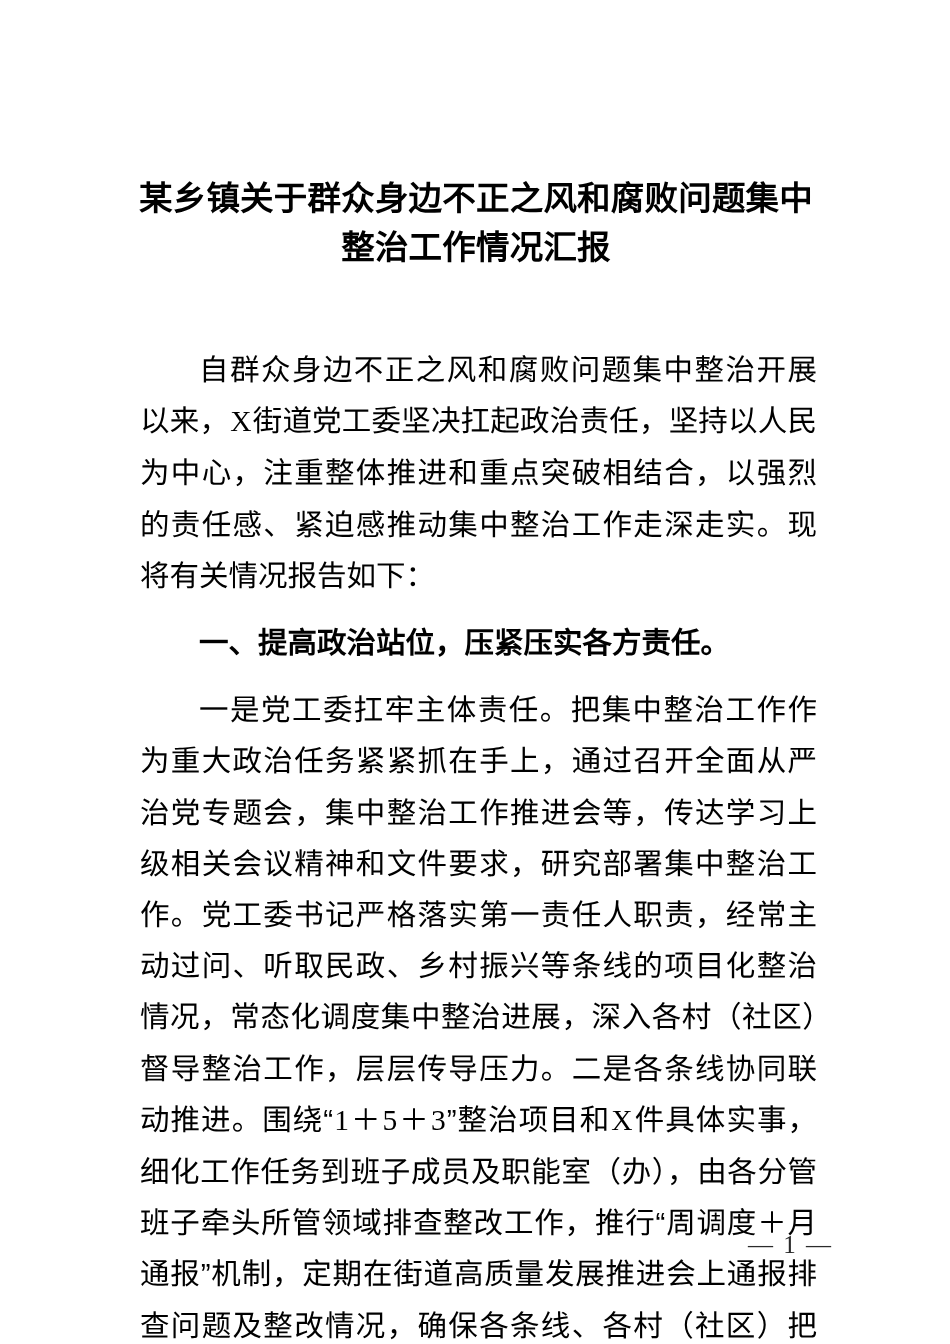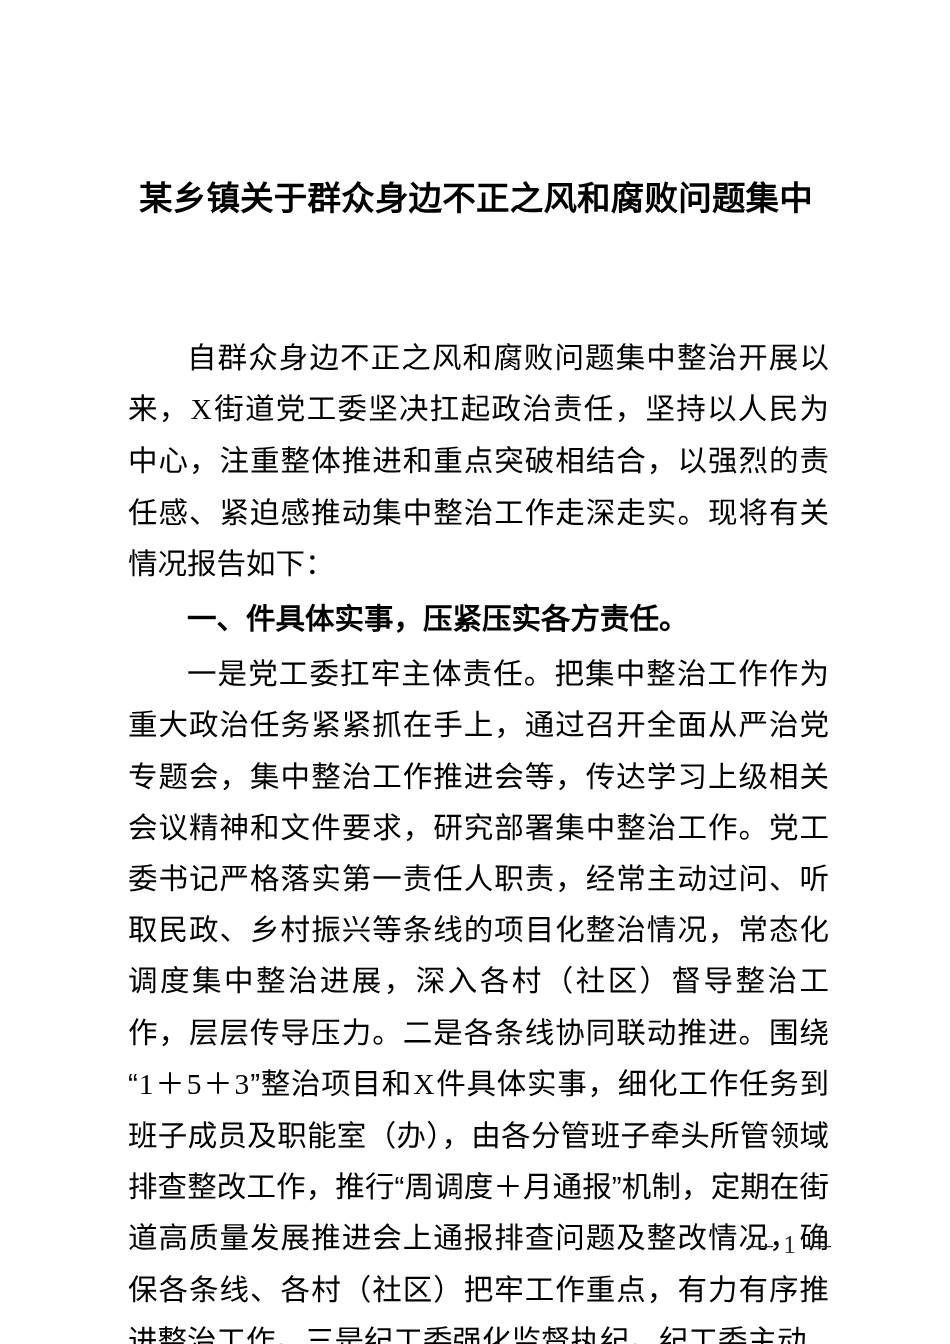--- a/index.html
+++ b/index.html
@@ -50,21 +50,21 @@
     width: 709px;
     font-size: 29.5px;
     line-height: 51.2px;
     text-align: justify;
     text-justify: inter-ideograph;
     word-break: break-all;
     font-family: "Liberation Sans", "DejaVu Sans", sans-serif;
   }
 
   .doc-body p {
-    margin: 4px;
+    margin: 16px;
     padding: 0;
     text-indent: 2em;
     text-align: justify;
     text-justify: inter-ideograph;
   }
 
   .doc-body p.heading {
     font-weight: bold;
   }
 
@@ -94,30 +94,31 @@
     letter-spacing: 2px;
   }
 </style>
 </head>
 <body>
 
 <div class="page">
 
   <div class="doc-title">
     <span>某乡镇关于群众身边不正之风和腐败问题集中</span><br>
+    <span>整治工作情况汇报</span>
   </div>
 
   <div class="doc-body">
 
     <p>
       <span>自群众身边不正之风和腐败问题集中整治开展以来，<span class="lat">X</span>街道党工委坚决扛起政治责任，坚持以人民为中心，注重整体推进和重点突破相结合，以强烈的责任感、紧迫感推动集中整治工作走深走实。现将有关情况报告如下：</span>
     </p>
 
     <p class="heading">
-      <span>一、件具体实事，压紧压实各方责任。</span>
+      <span>一、提高政治站位，压紧压实各方责任。</span>
     </p>
 
     <p><b>一是</b><span>党工委扛牢主体责任。把集中整治工作作为重大政治任务紧紧抓在手上，通过召开全面从严治党专题会，集中整治工作推进会等，传达学习上级相关会议精神和文件要求，研究部署集中整治工作。党工委书记严格落实第一责任人职责，经常主动过问、听取民政、乡村振兴等条线的项目化整治情况，常态化调度集中整治进展，深入各村（社区）督导整治工作，层层传导压力。</span><b>二是</b><span>各条线协同联动推进。围绕“<span class="lat">1</span>＋<span class="lat">5</span>＋<span class="lat">3</span>”整治项目和<span class="lat">X</span>件具体实事，细化工作任务到班子成员及职能室（办），由各分管班子牵头所管领域排查整改工作，推行“周调度＋月通报”机制，定期在街道高质量发展推进会上通报排查问题及整改情况，确保各条线、各村（社区）把牢工作重点，有力有序推进整治工作。</span><b>三是</b><span>纪工委强化监督执纪。纪工委主动</span></p>
 
   </div>
 
   <div class="page-footer">
     <span>— 1 —</span>
   </div>
 

